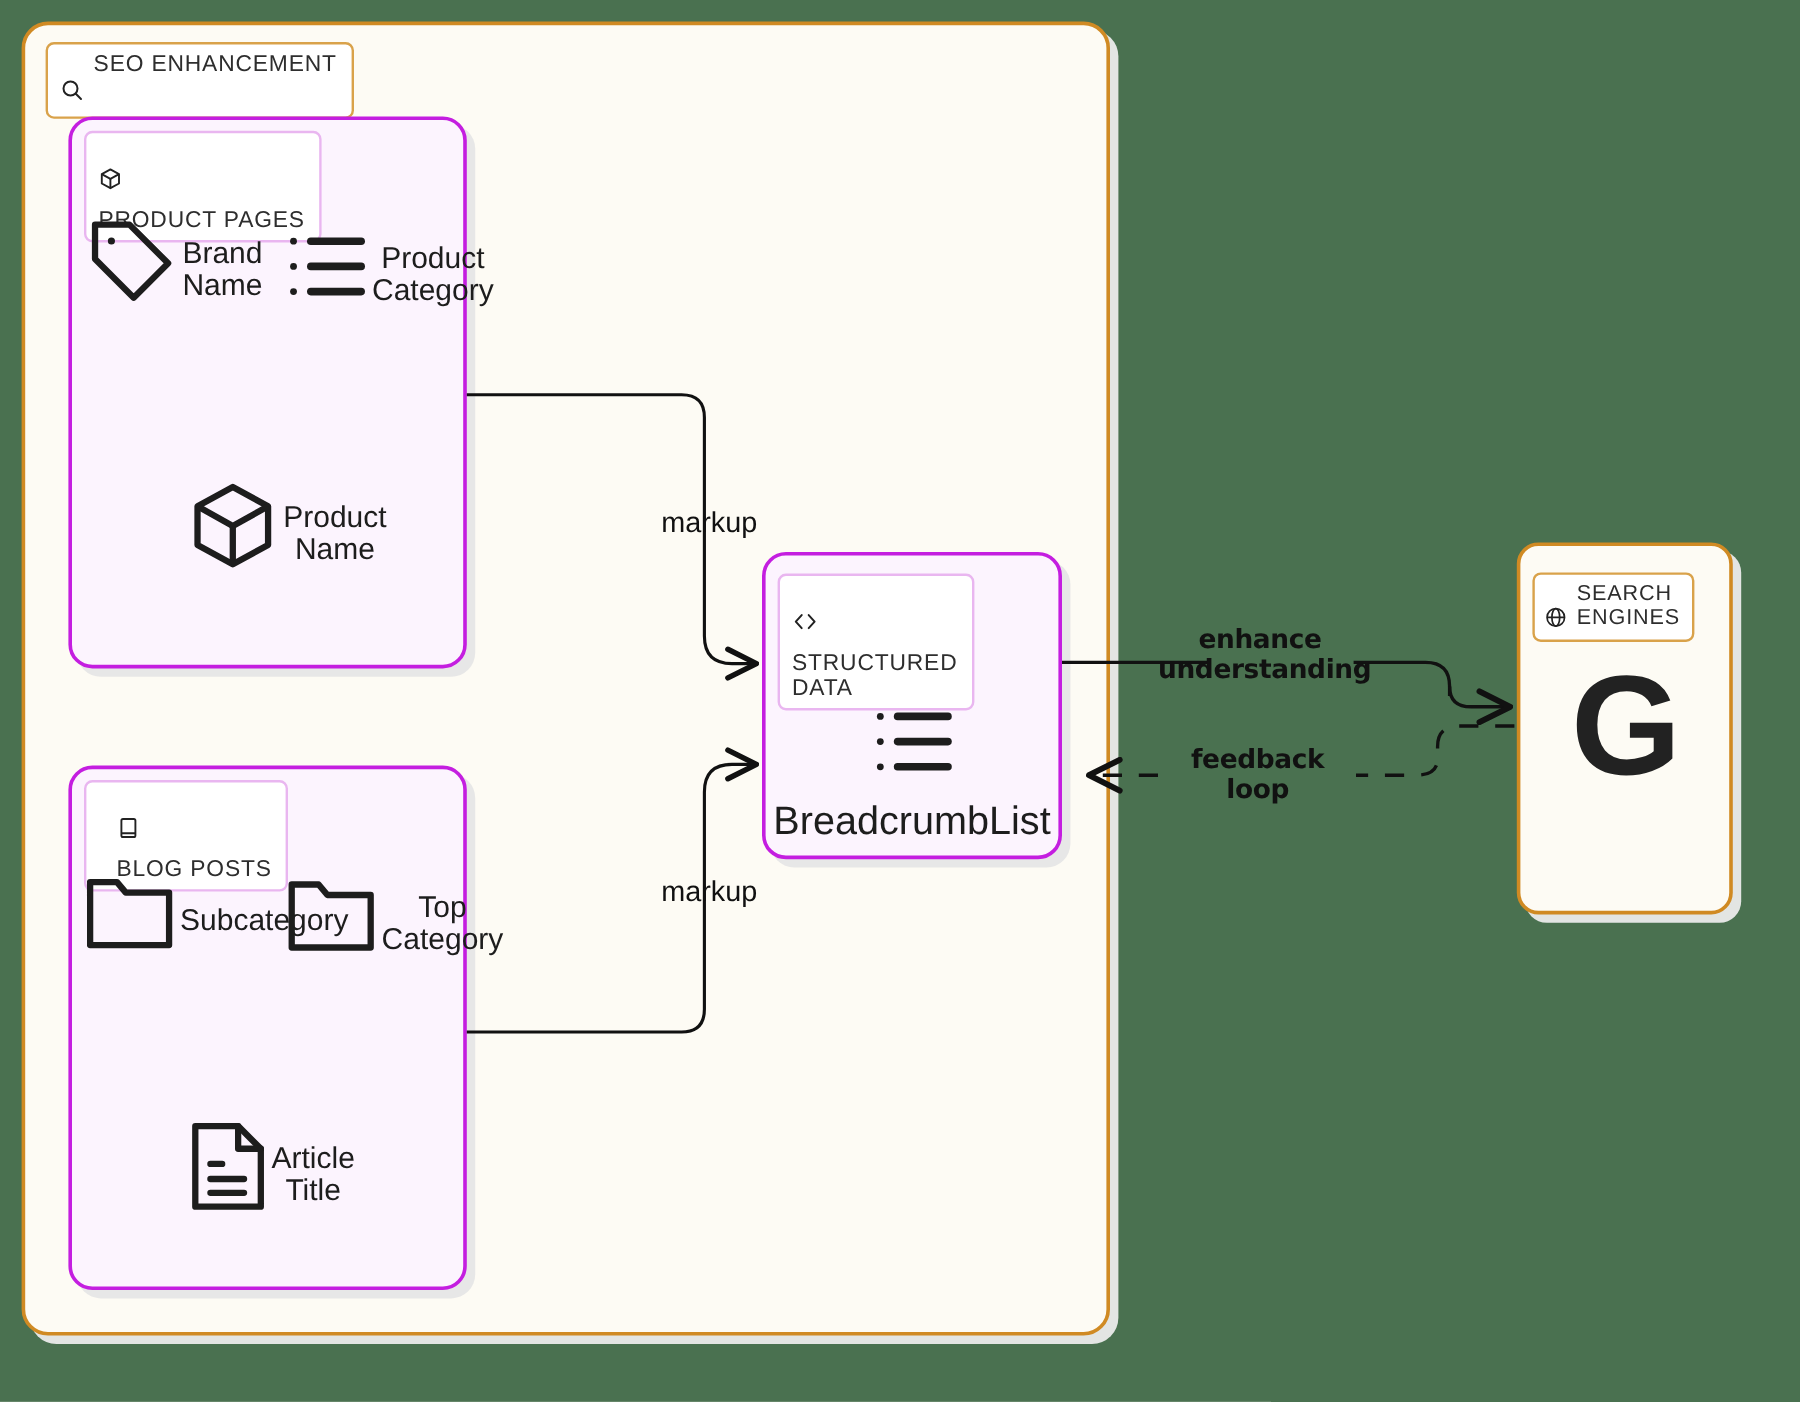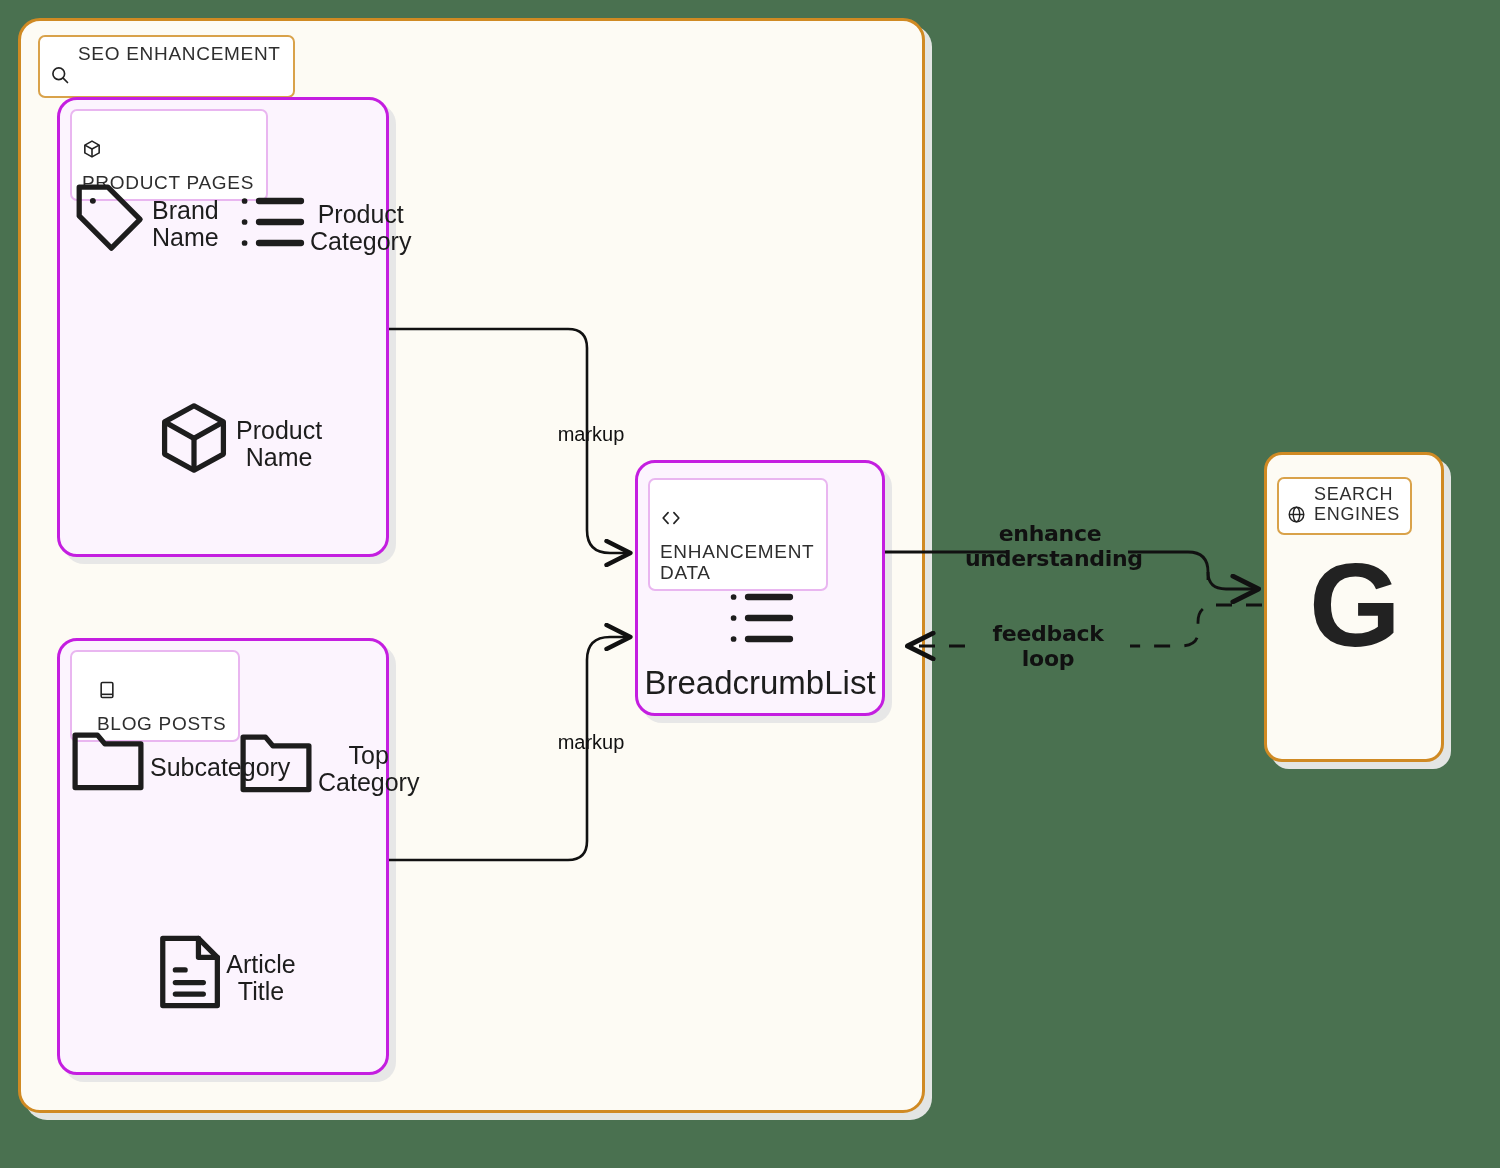--- a/index.html
+++ b/index.html
@@ -121,21 +121,21 @@
   #edges {
     position: absolute;
     left: 0; top: 0;
     width: 1500px;
     height: 1168px;
     pointer-events: none;
   }
 
   .edge-label {
     position: absolute;
-    font-size: 20px;
+    font-size: 24px;
     color: #111111;
     line-height: 1.12;
     white-space: pre-line;
     text-align: center;
   }
   .edge-label.hand {
     font-family: "DejaVu Sans", sans-serif;
     font-weight: bold;
     font-size: 22px;
     letter-spacing: -0.3px;
@@ -254,21 +254,21 @@
 
   <div class="group-purple" style="left:635px; top:460px; width:250px; height:256px;"></div>
 
   <div class="badge purple" style="left:648px; top:478px;">
     <span class="bicon">
       <svg width="22" height="20" viewBox="0 0 26 24" fill="none" stroke="#222" stroke-width="2" stroke-linecap="round" stroke-linejoin="round">
         <polyline points="9.5,5.5 3.6,12 9.5,18.5"></polyline>
         <polyline points="16.5,5.5 22.4,12 16.5,18.5"></polyline>
       </svg>
     </span>
-    <span>ENHANCEMENT
+    <span>STRUCTURED
 DATA</span>
   </div>
 
   <div class="center-node" style="left:675px; top:582px; width:170px;">
     <span class="nicon">
       <svg width="78" height="72" viewBox="0 0 26 24" fill="none" stroke="#1d1d1d" stroke-linecap="round">
         <line x1="9" y1="5" x2="23" y2="5" stroke-width="2.1"></line>
         <line x1="9" y1="12" x2="23" y2="12" stroke-width="2.1"></line>
         <line x1="9" y1="19" x2="23" y2="19" stroke-width="2.1"></line>
         <circle cx="4.2" cy="5" r="0.95" fill="#1d1d1d" stroke="none"></circle>

